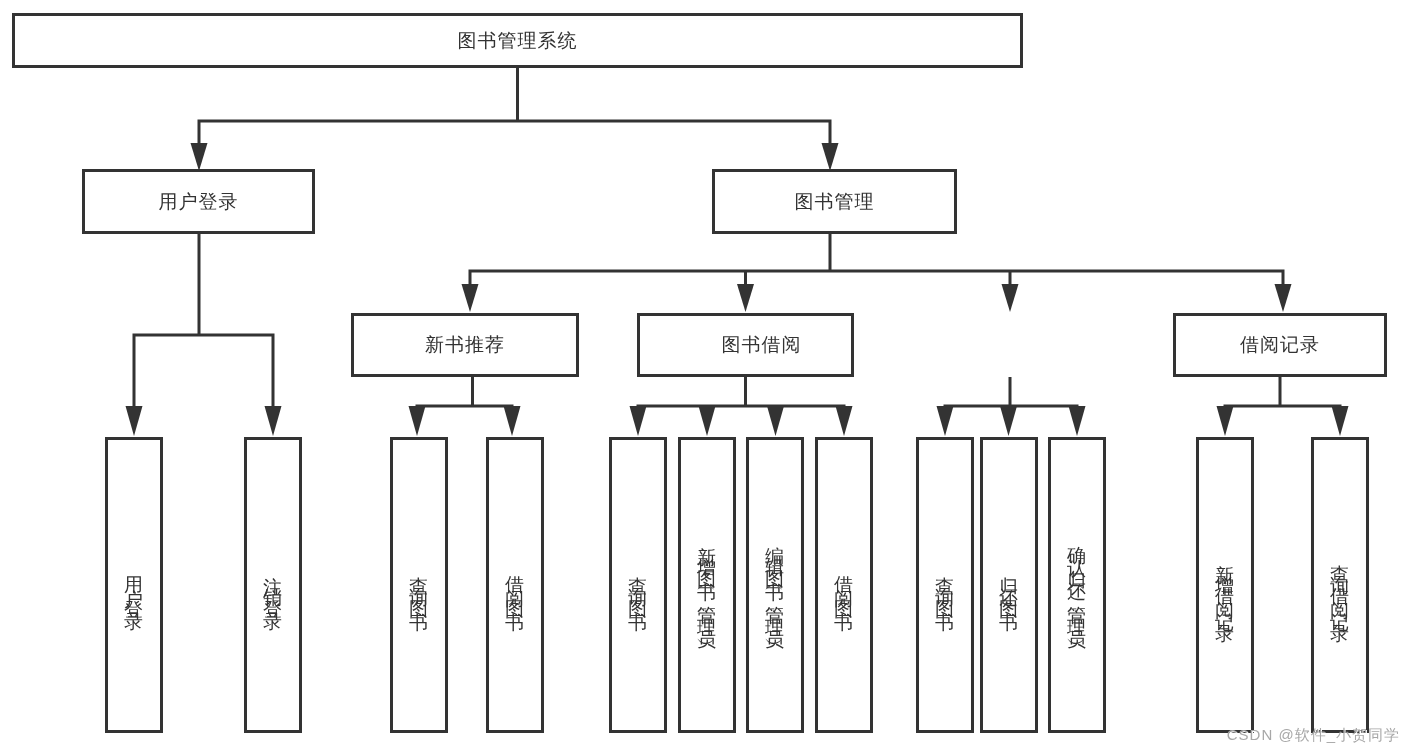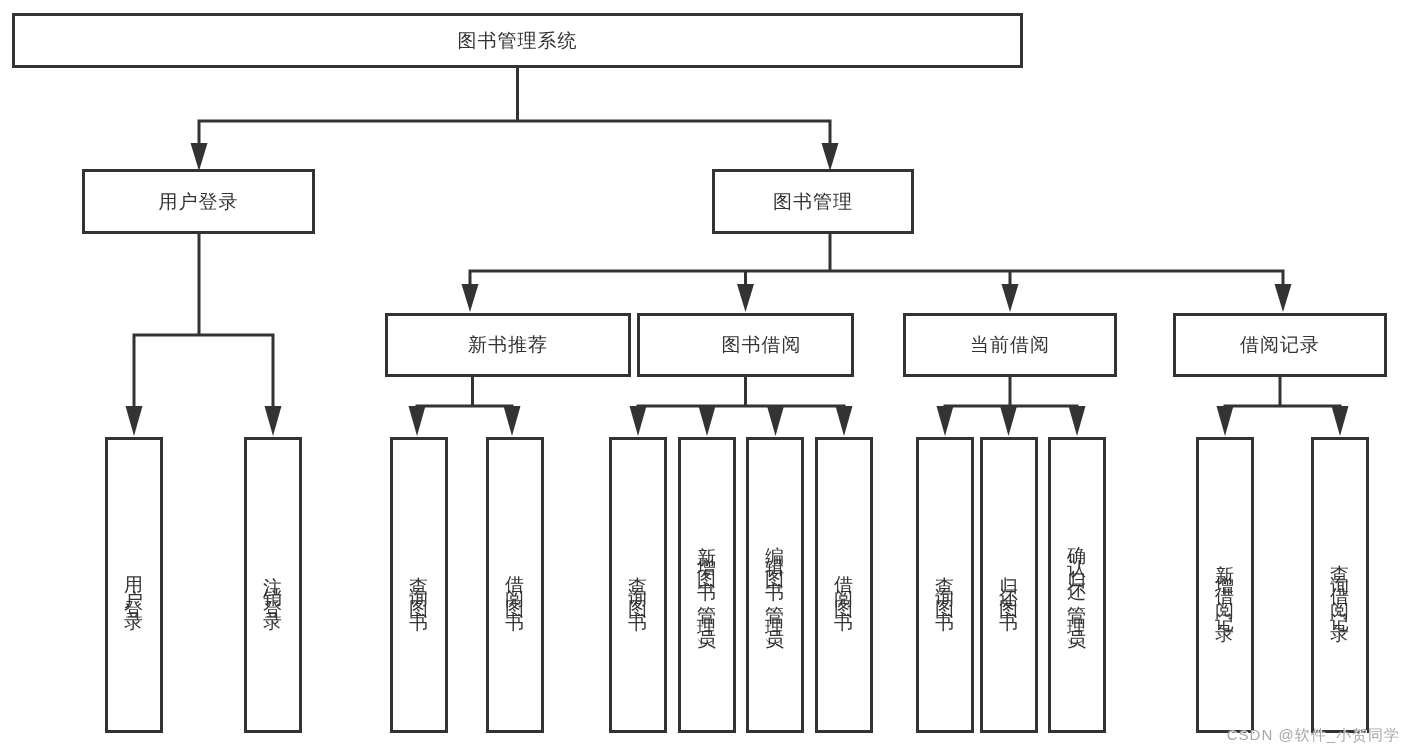--- a/index.html
+++ b/index.html
@@ -111,32 +111,29 @@
     </g>
   </svg>
 
   <div class="box" style="left:12px; top:13px; width:1011px; height:55px;">
     <span class="h-label">图书管理系统</span>
   </div>
 
   <div class="box" style="left:82px; top:169px; width:233px; height:65px;">
     <span class="h-label">用户登录</span>
   </div>
-  <div class="box" style="left:712px; top:169px; width:202px; height:65px;">
+  <div class="box" style="left:712px; top:169px; width:245px; height:65px;">
     <span class="h-label">图书管理</span>
   </div>
 
-  <div class="box" style="left:385px; top:313px; width:246px; height:64px;justify-content:center;">
+  <div class="box" style="left:351px; top:313px; width:228px; height:64px;justify-content:center;">
     <span class="h-label">新书推荐</span>
   </div>
   <div class="box" style="left:637px; top:313px; width:217px; height:64px;padding-left:32px;">
     <span class="h-label">图书借阅</span>
-  </div>
-  <div class="box" style="left:903px; top:313px; width:214px; height:64px;">
-    <span class="h-label">当前借阅</span>
   </div>
   <div class="box" style="left:1173px; top:313px; width:214px; height:64px;text-align:right;">
     <span class="h-label">借阅记录</span>
   </div>
 
   <div class="box leaf" style="left:105px;">
     <span class="v-label">用户登录</span>
   </div>
   <div class="box leaf" style="left:244px;">
     <span class="v-label">注销登录</span>

